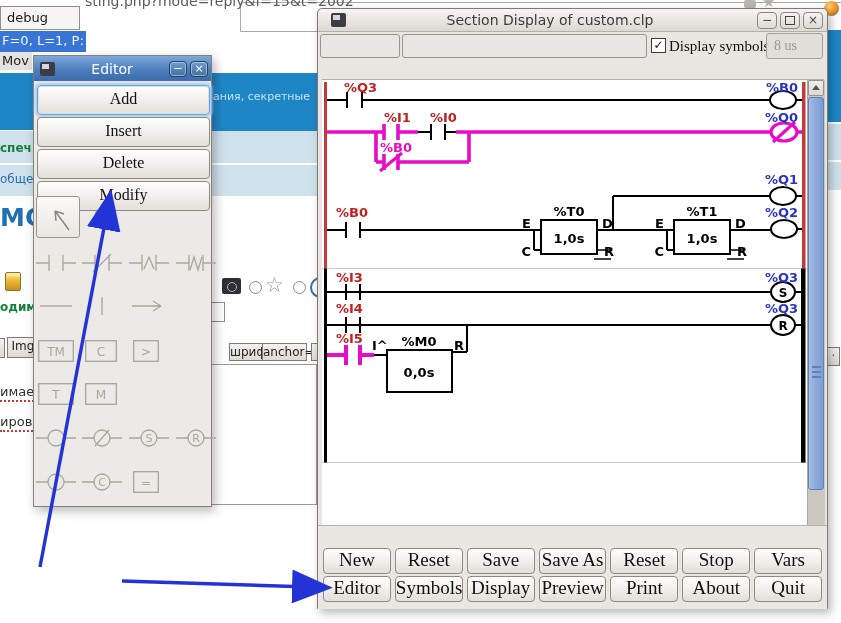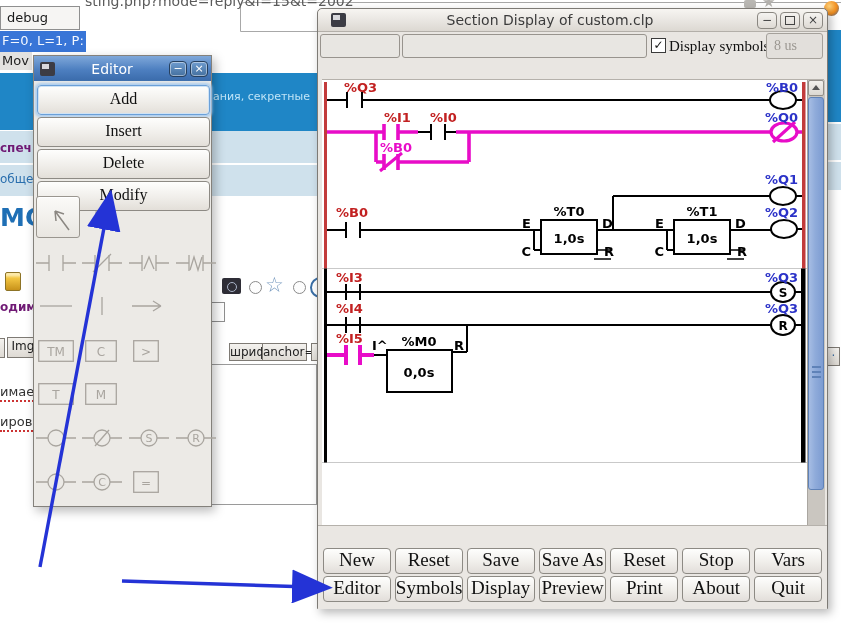--- a/index.html
+++ b/index.html
@@ -10,21 +10,21 @@
   
   .bg-url{color:#5a5a5a;font-size:14px;white-space:nowrap;}
   .bg-win{background:#fff;border:1px solid #a8a8a8;border-radius:4px 0 0 0;}
   .bg-debug-box{background:#f6f5f3;border:1px solid #8f8f8f;font-size:13px;color:#1a1a1a;padding:3px 0 0 6px;box-sizing:border-box;}
   .bg-selection{background:#3875d7;color:#f4f8ff;font-size:13px;padding:2px 0 16px 2px;box-sizing:border-box;}
   .bg-move{color:#222;font-size:13px;}
   .bg-movebg{background:#e3e2e0;}
   .bg-blue{background:#1f86c6;}
   .bg-pale{background:#cfe1ec;}
   .bg-banner-text{color:#bfe4f7;font-size:11px;white-space:nowrap;}
-  .frag-dark{color:#701a75;font-size:12px;font-weight:bold;white-space:nowrap;}
+  .frag-dark{color:#15803d;font-size:12px;font-weight:bold;white-space:nowrap;}
   .frag-link{color:#2a6fae;font-size:12px;white-space:nowrap;}
   .frag-heading{color:#1f6fb5;font-size:25px;font-weight:bold;white-space:nowrap;}
   .frag-dotted{color:#333;font-size:13px;border-bottom:2px dotted #c33;padding-bottom:1px;white-space:nowrap;}
   .bg-btn{background:linear-gradient(#f4f2ef,#dedad4);border:1px solid #7e7a74;font-size:12px;color:#222;text-align:center;box-sizing:border-box;padding-top:1px;}
   .bg-input{background:#fff;border:1px solid #8f8f8f;box-sizing:border-box;}
   .bg-textarea{background:#fff;border:1px solid #9a9a9a;box-sizing:border-box;}
   .radio{width:11px;height:11px;border:1px solid #8a8a8a;border-radius:50%;background:#fdfdfd;}
   .star-glyph{color:#7a9cc0;font-size:21px;line-height:20px;}
   .camera{background:#2e2d36;border-radius:2px;}
   .camera .lens{position:absolute;left:5px;top:4px;width:8px;height:8px;border:1px solid #aab4c8;border-radius:50%;}

